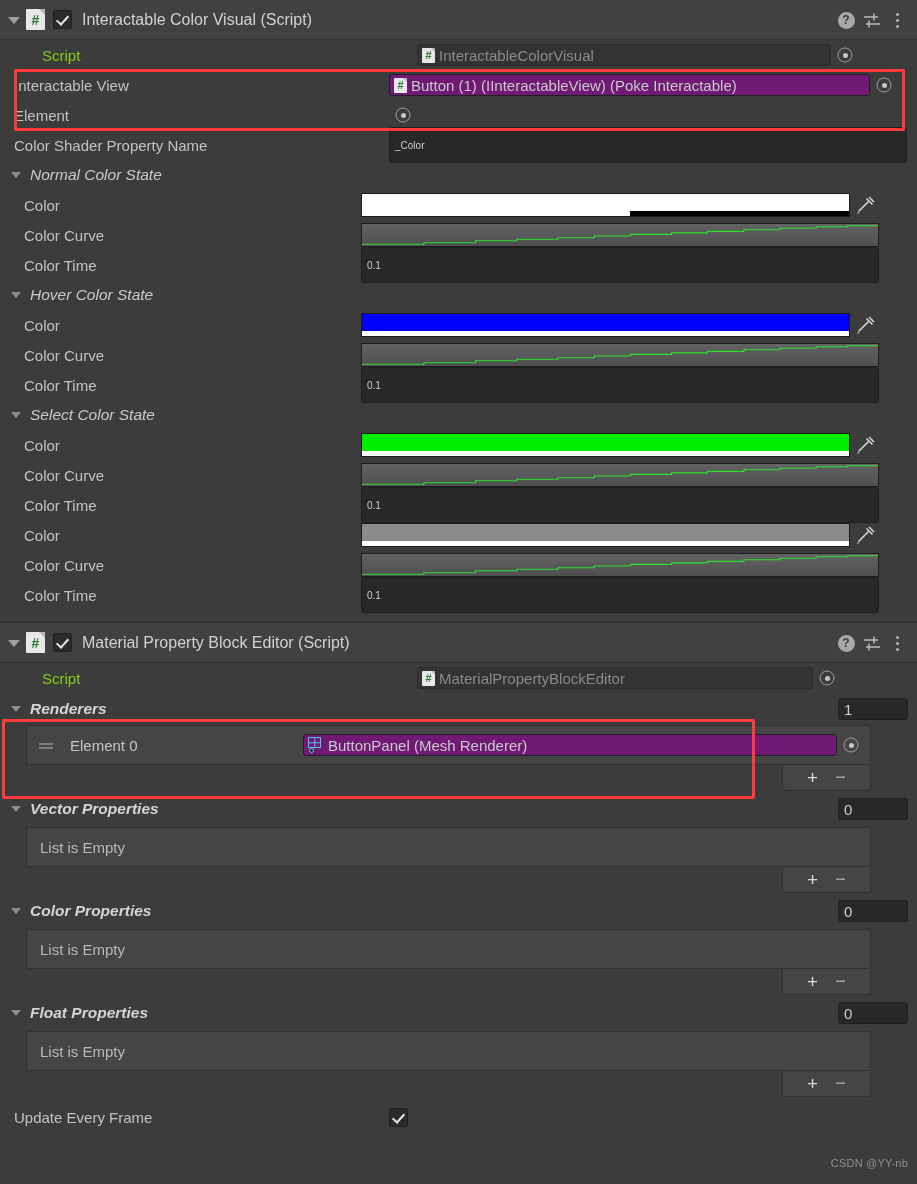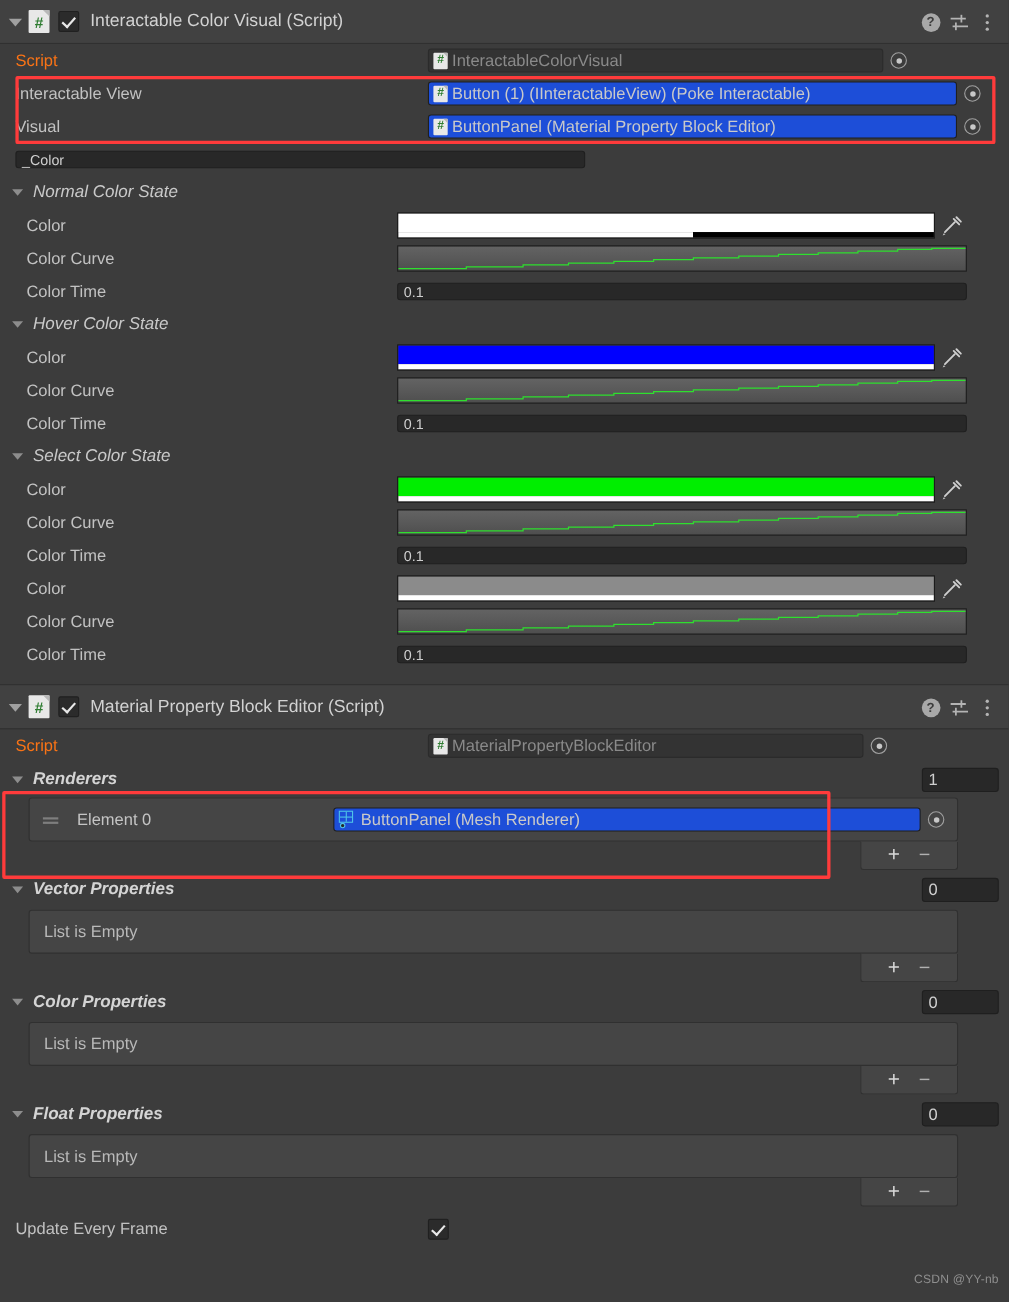--- a/index.html
+++ b/index.html
@@ -155,29 +155,29 @@
     position: relative;
     padding-left: 14px;
     box-sizing: border-box;
   }
   .row .label {
     font-size: 15px;
     color: #c2c2c2;
     white-space: nowrap;
     flex: 0 0 auto;
   }
-  .row .label.dim { color: #f97316; }
+  .row .label.dim { color: #84cc16; margin-left: 28px; }
   .label-w { width: 375px; flex: 0 0 auto; }
   .indent1 { padding-left: 24px; }
   .indent1 .label-w { width: 337px; }
 
   
   .objfield {
     height: 22px;
-    background: #1d4ed8;
+    background: #701a75;
     border: 1px solid #1f1f1f;
     border-radius: 3px;
     display: flex;
     align-items: center;
     padding: 0 4px;
     box-sizing: border-box;
     font-size: 15px;
     color: #c9c9c9;
     overflow: hidden;
     white-space: nowrap;
@@ -206,29 +206,29 @@
     position: absolute;
     left: 50%; top: 50%;
     transform: translate(-50%,-50%);
     width: 5px; height: 5px;
     border-radius: 50%;
     background: #c8c8c8;
   }
 
   
   .textinput {
-    height: 16px;
+    height: 36px;
     background: #282828;
     border: 1px solid #1f1f1f;
     border-radius: 3px;
     display: flex;
     align-items: center;
     padding: 0 5px;
     box-sizing: border-box;
-    font-size: 13px;
+    font-size: 10px;
     color: #cfcfcf;
     cursor: text;
   }
 
   
   .sect {
     height: 30px;
     display: flex;
     align-items: center;
     padding-left: 10px;
@@ -477,31 +477,28 @@
     <div class="objfield" style="width:481px">
       <span class="cs-icon sm"></span>
       <span class="txt">Button (1) (IInteractableView) (Poke Interactable)</span>
     </div>
     <div class="objpick">
         <span class="ring"></span>
       </div>
   </div>
 
   <div class="row">
-    <div class="label label-w">Visual</div>
-    <div class="objfield" style="width:481px">
-      <span class="cs-icon sm"></span>
-      <span class="txt">ButtonPanel (Material Property Block Editor)</span>
-    </div>
+    <div class="label label-w">Element</div>
     <div class="objpick">
         <span class="ring"></span>
       </div>
   </div>
 
   <div class="row">
+    <div class="label label-w">Color Shader Property Name</div>
     <div class="textinput" style="width:518px">_Color</div>
   </div>
 
   <div class="sect">
     <div class="tri"></div>
     <div class="stitle">Normal Color State</div>
   </div>
   <div class="row indent1">
     <div class="label label-w">Color</div>
     <div class="swatch" style="width:489px">

